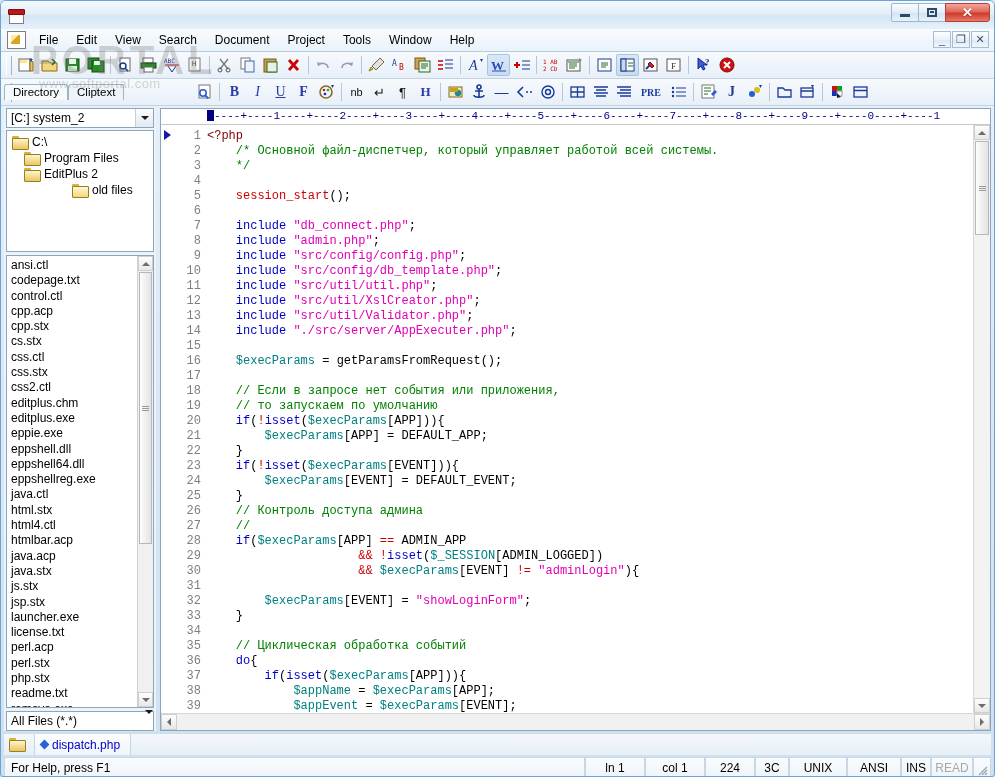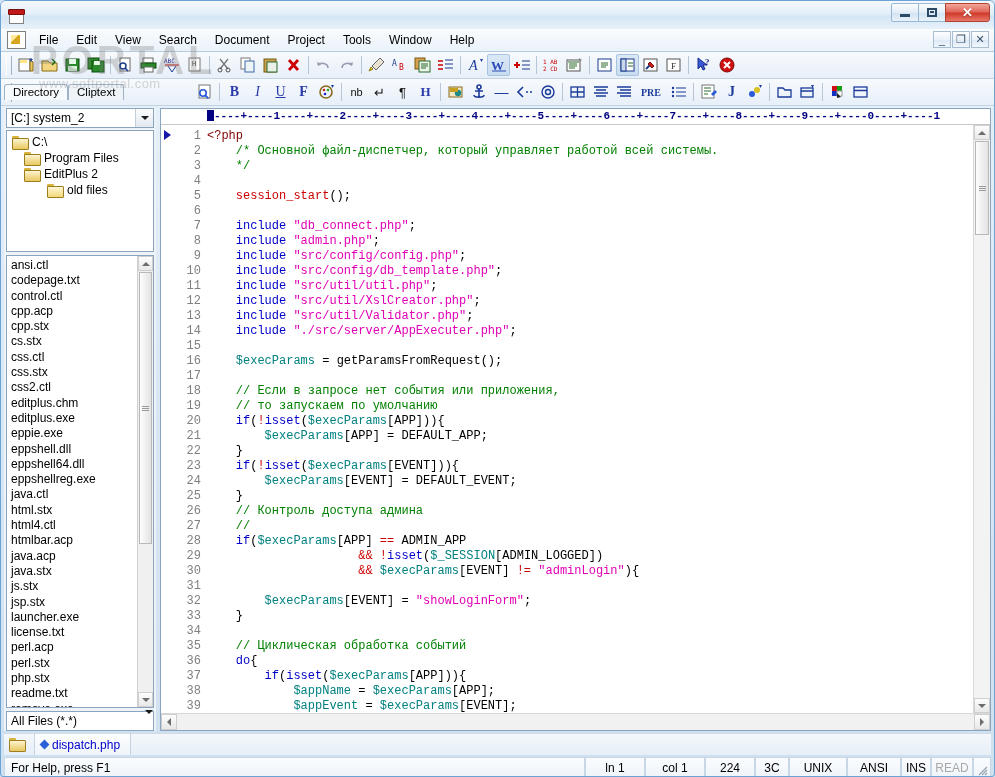--- a/index.html
+++ b/index.html
@@ -251,21 +251,21 @@
     height: 15px; display: flex;
     background: #ffffff;
     border-bottom: 1px solid #c8c8c8;
     position: relative;
     font-family: "Liberation Mono", monospace;
     font-size: 11px;
     color: #000080;
     overflow: hidden;
   }
   .ruler .gutterpad { width: 46px; flex:none; background:#ffffff;}
-  .ruler .track { position: relative; flex:1; white-space: nowrap; overflow: hidden; font-weight: bold;}
+  .ruler .track { position: relative; flex:1; white-space: nowrap; overflow: hidden;}
   .ruler .mark {
     position:absolute; top:1px; left:0;
     letter-spacing: 0px;
   }
   .ruler .cursorblk {
     position:absolute; left:0; top:1px; width:7px; height:11px; background:#000080;
   }
   .editorbody {
     flex: 1; display: flex; position: relative; overflow: hidden;
   }
@@ -808,21 +808,21 @@
             </span>
           <span>Program Files</span>
         </div>
         <div class="trow" style="padding-left:17px">
           <span class="folder">
               <span class="tabpart"></span>
               <span class="body"></span>
             </span>
           <span>EditPlus 2</span>
         </div>
-        <div class="trow" style="padding-left:40px">
+        <div class="trow" style="padding-left:65px">
           <span class="folder plain">
               <span class="tabpart"></span>
               <span class="body"></span>
             </span>
           <span>old files</span>
         </div>
       </div>
 
       <div class="filelist">
         <ul id="filelist-ul">

